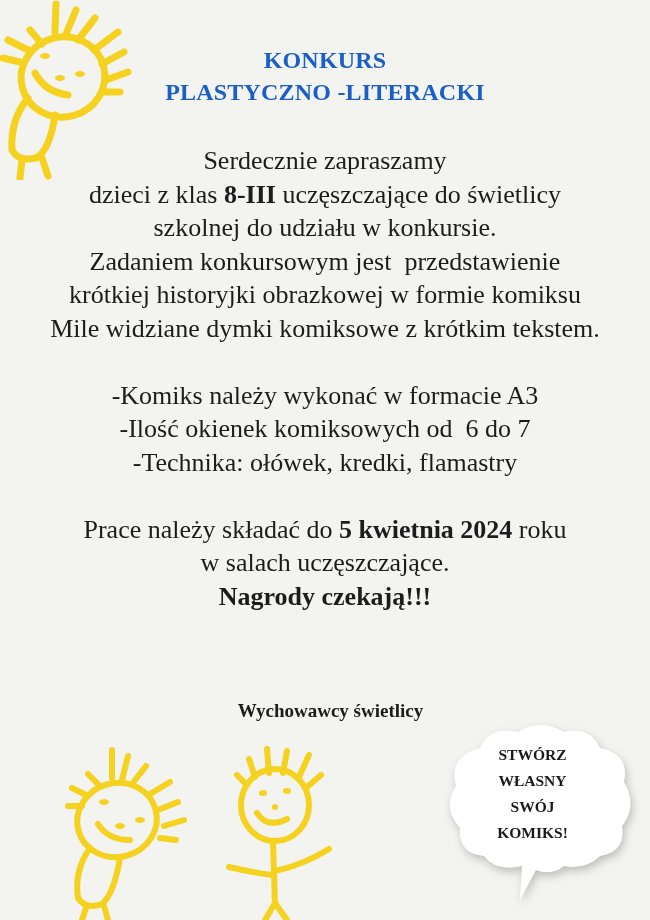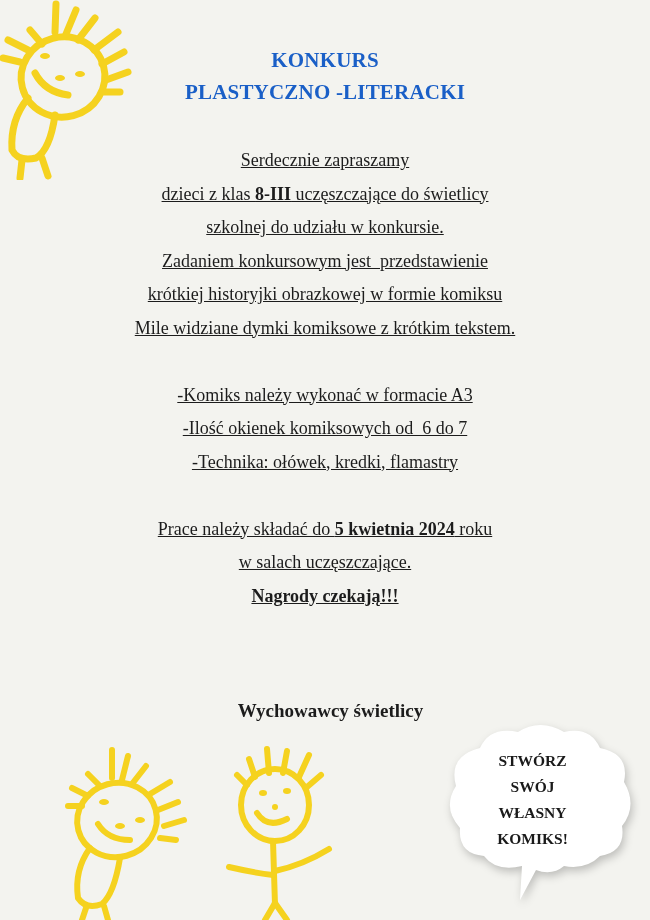--- a/index.html
+++ b/index.html
@@ -5,42 +5,41 @@
   html, body { margin:0; padding:0; }
   body {
     width:650px; height:920px; overflow:hidden;
     background:#f3f3ef; position:relative;
     font-family:"DejaVu Serif", "Liberation Serif", serif;
     color:#1c1c1c;
   }
   .title {
     position:absolute; left:0; right:0; top:44px;
     text-align:center; color:#1a5fc7; font-weight:bold;
-    font-size:21px; line-height:32px; letter-spacing:0.2px;
+    font-size:24px; line-height:32px; letter-spacing:0.2px;
     font-family:"Liberation Serif", "DejaVu Serif", serif;
   }
   .body-text {
     position:absolute; left:0; right:0; top:144px;
-    text-align:center; font-size:18px; line-height:33.5px;
+    text-align:center; font-size:26px; line-height:33.5px;
     font-family:"Liberation Serif", "DejaVu Serif", serif;
-    text-decoration:underline;
   }
   .body-text .line { display:block; white-space:pre; }
   .body-text b { font-weight:bold; }
   .gap { display:block; height:33.5px; }
   .signature {
     position:absolute; left:0; right:0; top:700px;
     text-align:center; font-weight:bold; font-size:19px;
     font-family:"Liberation Serif", "DejaVu Serif", serif;
     margin-left:11px;
   }
   .figure { position:absolute; }
   .bubble-wrap { position:absolute; left:440px; top:720px; width:200px; height:190px; }
   .bubble-text {
-    position:absolute; left:0; top:28px; width:185px;
+    position:absolute; left:0; top:22px; width:185px;
     text-align:center; font-weight:bold; font-size:15.5px; line-height:26px;
     font-family:"Liberation Serif", "DejaVu Serif", serif; color:#1a1a1a;
   }
 </style>
 </head>
 <body>
 
 <div class="title">
   <div>KONKURS</div>
   <div>PLASTYCZNO -LITERACKI</div>
@@ -137,17 +136,17 @@
       <ellipse cx="50" cy="62" rx="3" ry="3"></ellipse>
   </g>
 </svg>
 
 <div class="bubble-wrap">
   <svg width="200" height="190" viewBox="0 0 200 190" style="position:absolute;left:0;top:0;filter:drop-shadow(2px 4px 4px rgba(0,0,0,0.22))">
     <path fill="#ffffff" d="M40 28 Q50 6 78 12 Q100 -2 124 12 Q150 6 160 28 Q190 34 184 62 Q198 86 182 106 Q186 132 160 136 Q146 150 124 146 Q112 156 96 150 L80 180 L82 146 Q56 152 44 136 Q18 134 20 108 Q2 88 16 66 Q8 36 40 28 Z"></path>
   </svg>
   <div class="bubble-text">
     <div>STWÓRZ</div>
+    <div>WŁASNY</div>
     <div>SWÓJ</div>
-    <div>WŁASNY</div>
     <div>KOMIKS!</div>
   </div>
 </div>
 
 </body></html>

